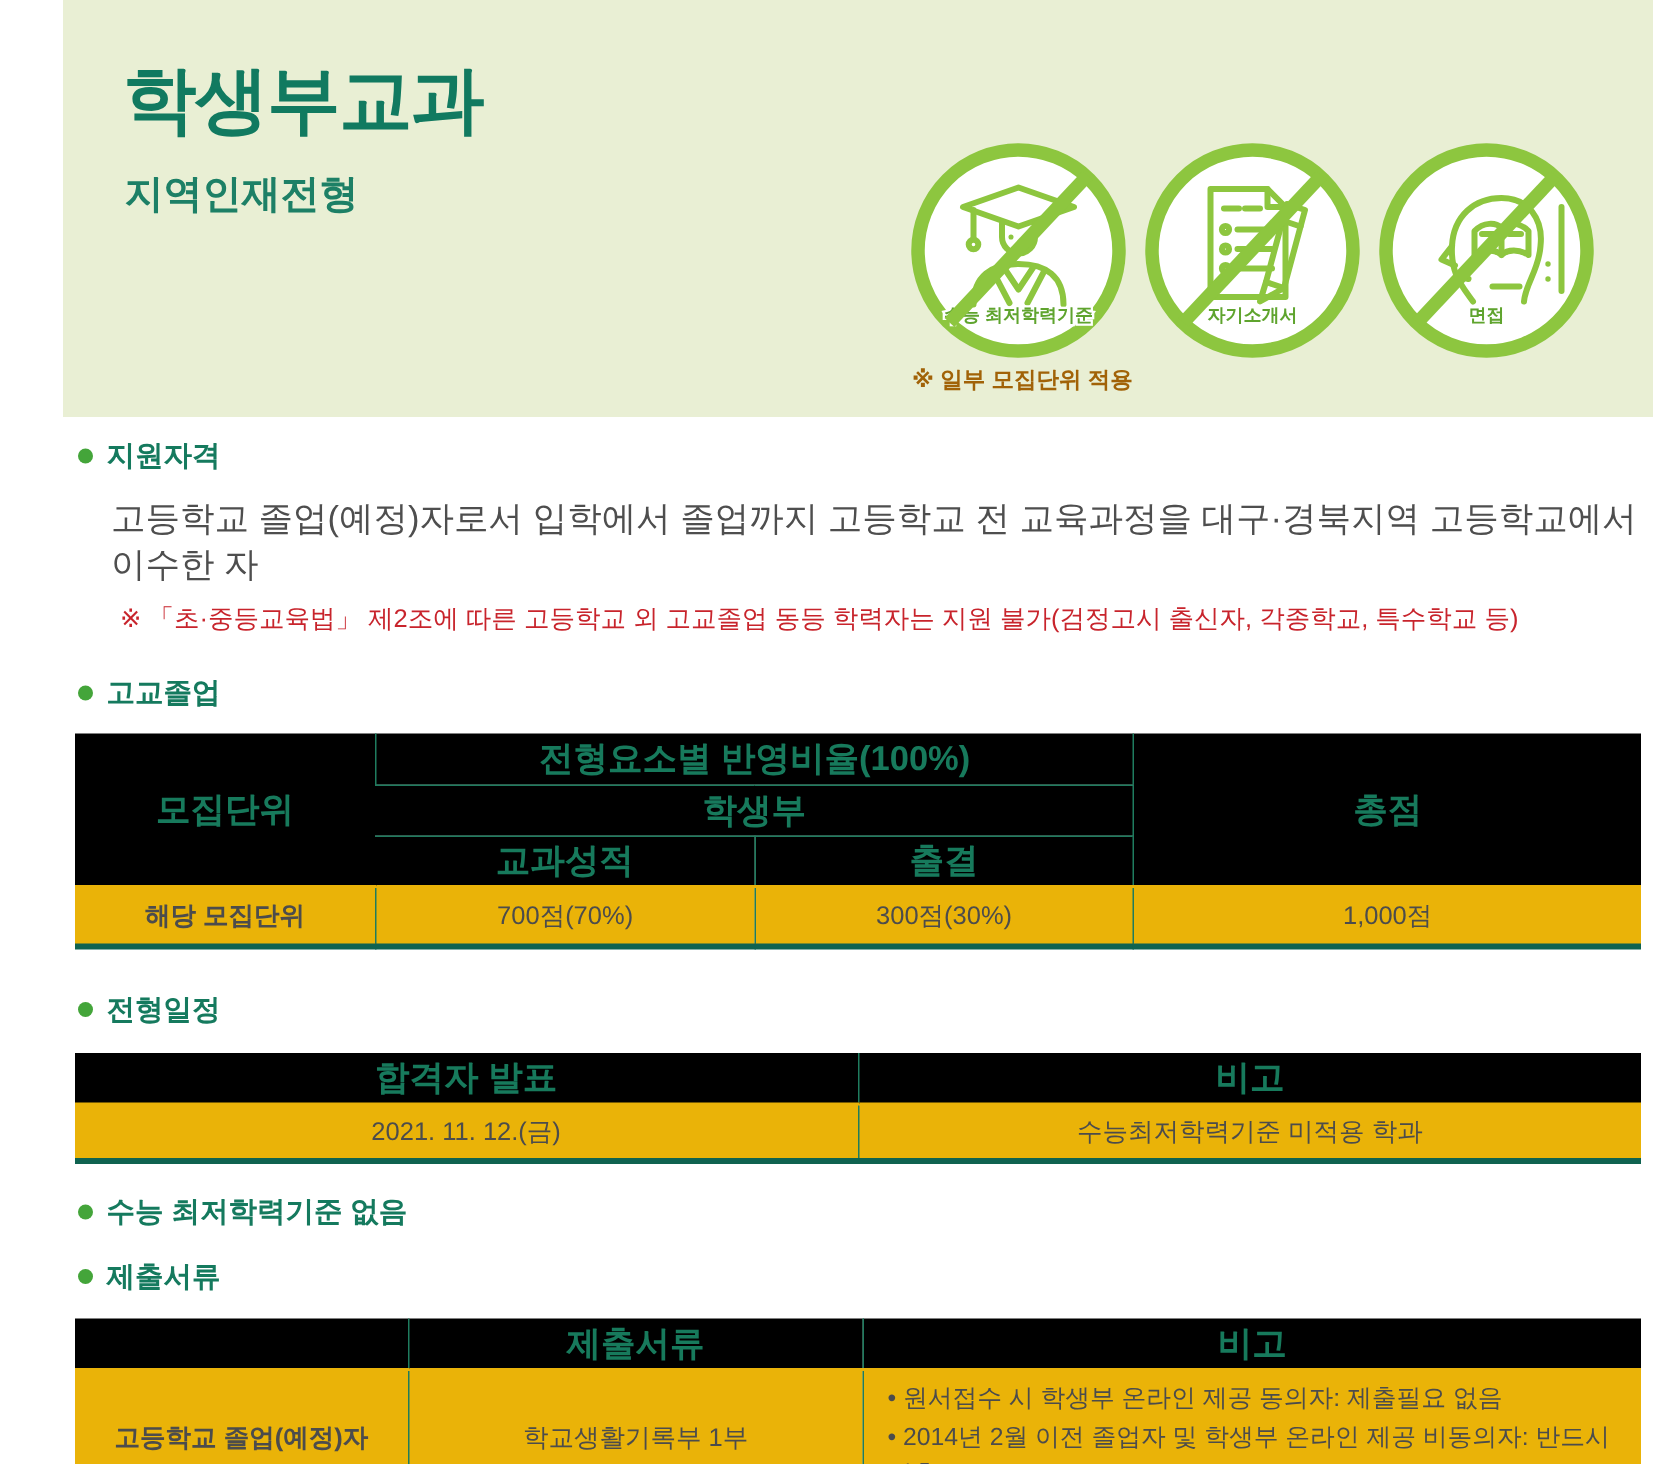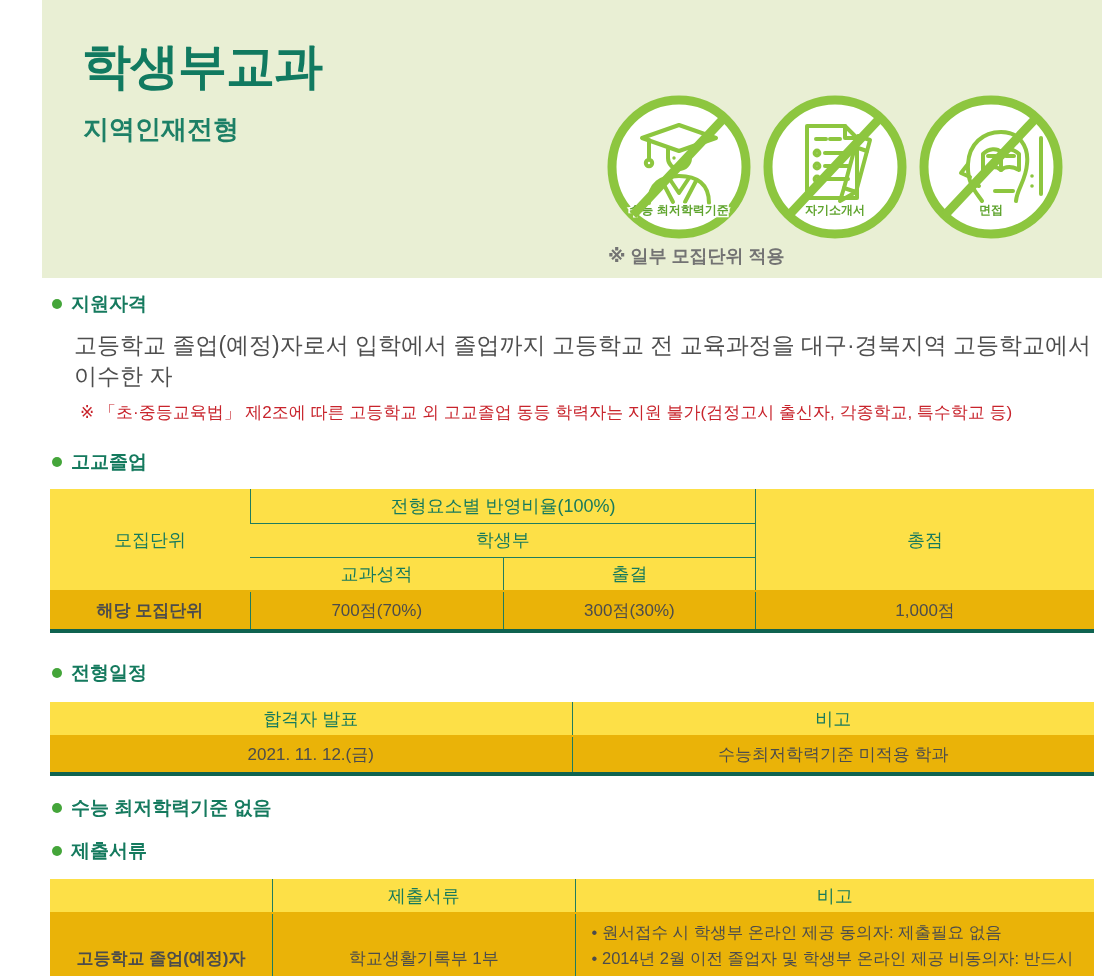--- a/index.html
+++ b/index.html
@@ -23,42 +23,42 @@
   }
   .badges { position:absolute; left:562px; top:92px; display:flex; gap:6px; }
   .badge svg { display:block; }
   .badge-label {
     font-size:12px; font-weight:700; fill:#5fa42e;
     paint-order:stroke; stroke:#ffffff; stroke-width:3px;
     text-anchor:middle;
   }
   .badge-note {
     position:absolute; left:566px; top:244px;
-    font-size:18px; font-weight:700; color:#737373;
+    font-size:15px; font-weight:700; color:#a16207;
   }
   
   main { padding:0 8px; }
   .section-heading {
     display:flex; align-items:center; gap:9px;
     font-size:19px; font-weight:700; color:#157a5e;
   }
   .bullet { width:10px; height:10px; border-radius:50%; background:#44a53a; flex:0 0 auto; }
   .h-eligibility { margin:13px 0 0 2px; }
   .h-method      { margin:25px 0 0 2px; }
   .h-schedule    { margin:27px 0 0 2px; }
   .h-minimum     { margin:19px 0 0 2px; }
   .h-documents   { margin:17px 0 0 2px; }
   .eligibility-body    { margin:13px 0 0 24px; font-size:23px; color:#4e4e4e; }
   .eligibility-warning { margin:9px 0 0 30px; font-size:17px; color:#c8242c; }
   
   table { width:100%; border-collapse:collapse; table-layout:fixed; border-bottom:4px solid #0f6350; }
   th, td { border-left:1.5px solid #1f7c5f; text-align:center; padding:0 4px; }
   th:first-child, td:first-child { border-left:none;text-align:center; }
   th {
-    background:#fde047; color:#177a5c; font-size:18px; font-weight:400;
+    background:#000000; color:#177a5c; font-size:23px; font-weight:700;
     height:34px;
   }
   .hline { border-bottom:1.5px solid #1f7c5f; }
   tr.data td { border-top:2px solid #eab308; background:#eab308; font-size:17px; color:#4c4c4c; height:40px; }
   td.key-cell { color:#177a5c; font-weight:700; }
   .t-method   { margin-top:14px; }
   .t-schedule { margin-top:16px; }
   .t-docs     { margin-top:15px; }
   .t-schedule tr.data td { height:38px; }
   .t-docs tr.data td { height:60px; }

